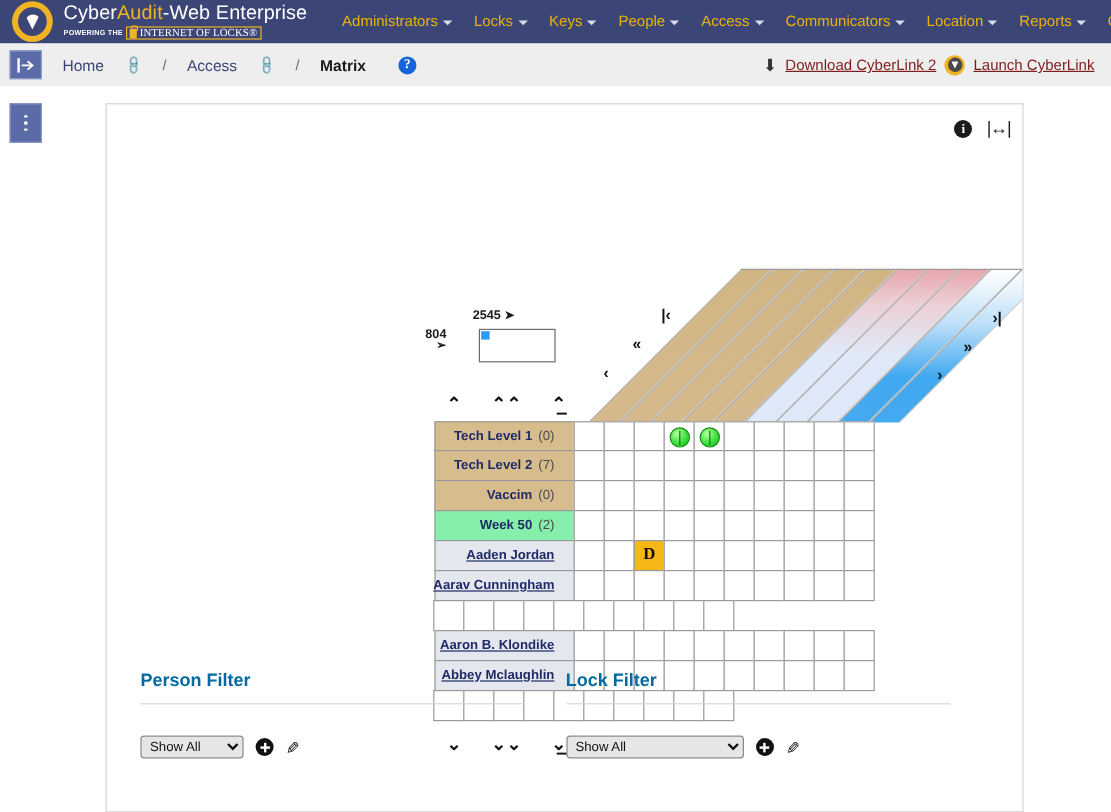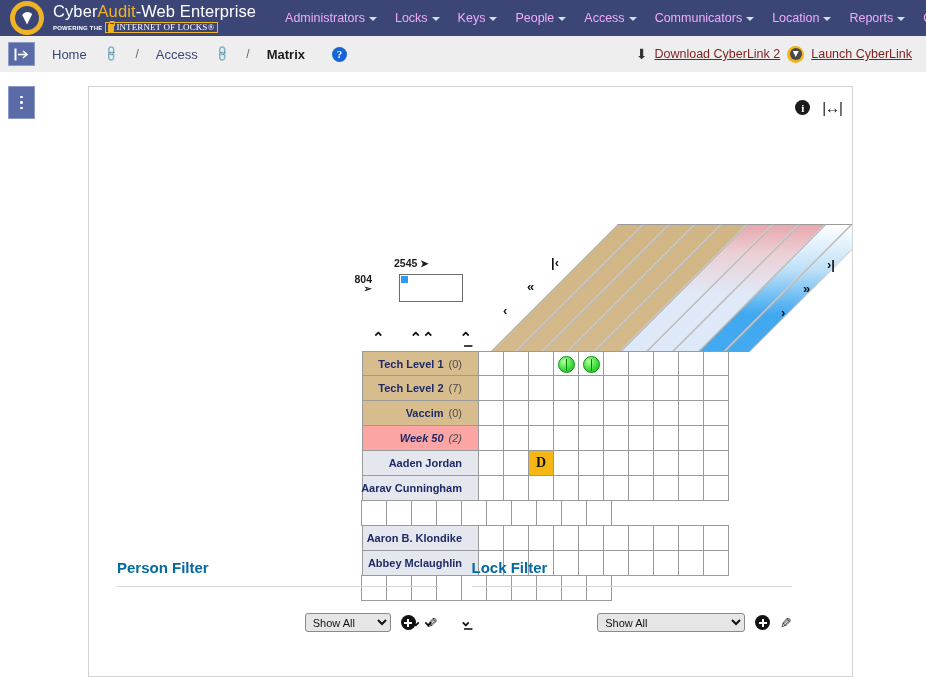--- a/index.html
+++ b/index.html
@@ -53,21 +53,21 @@
     width: 6px; height: 8px; background: #f0b323; border-radius: 1px;
     position: relative; flex: none;
   }
   .lock-glyph::before {
     content:""; position:absolute; left:1px; top:-3px;
     width:4px; height:4px; border:1px solid #f0b323;
     border-bottom:none; border-radius: 2px 2px 0 0;
   }
   .navitems { display: flex; align-items: center; margin-left: 20px; gap: 0px; }
   .navitem {
-    color: #f0abfc; font-size: 12.5px; padding: 6px 9px;
+    color: #eab308; font-size: 12.5px; padding: 6px 9px;
     white-space: nowrap; cursor: pointer;
   }
   .caret {
     display: inline-block; margin-left: 4px;
     border-left: 4px solid transparent; border-right: 4px solid transparent;
     border-top: 4.5px solid #d8dbe8; vertical-align: middle;
   }
 
   
   .crumbbar {
@@ -227,22 +227,22 @@
   .rowhead {
     width: 117px; height: 26px;
     border: 1px solid #9a9a9a;
     display: flex; align-items: center; justify-content: flex-end;
     padding-right: 16px;
     font-size: 11px; font-weight: bold; color: #1f2a66;
     white-space: nowrap; cursor: pointer;
   }
   .rowhead .cnt { font-weight: normal; color: #4b4b4b; margin-left: 5px; }
   .rowhead.g1 { background: #d7bd8e; }
-  .rowhead.g2 { background: #fca5a5; font-style: italic; }
-  .rowhead.g3 { background: #e5e7ef; }
+  .rowhead.g2 { background: #86efac; }
+  .rowhead.g3 { background: #e5e7ef; text-decoration: underline; }
   .cell {
     width: 26px; height: 26px;
     border: 1px solid #9a9a9a; margin-left: -1px;
     background: #ffffff; cursor: pointer;
     display: flex; align-items: center; justify-content: center;
   }
   .mrow + .mrow .cell, .mrow + .mrow .rowhead { margin-top: -1px; }
   .mrow + .mrow { margin-top: -1px; }
   .cell.deny {
     background: #f6b714;
@@ -263,21 +263,21 @@
   
   .filters {
     position: absolute; left: 0; top: 472px;
     width: 765px; display: flex; padding: 0 28px;
   }
   .filter-col { width: 50%; padding-right: 34px; }
   .filter-title {
     font-size: 15px; font-weight: bold; color: #0369a1; margin-bottom: 10px;
   }
   .filter-rule { height: 1px; background: #d6d6d6; margin-bottom: 26px; }
-  .filter-row { display: flex; align-items: center; gap: 10px; justify-content: flex-end; }
+  .filter-row { display: flex; align-items: center; gap: 10px; }
   select.filter-select {
     width: 86px; height: 19px; font-size: 11px;
     font-family: "Liberation Sans", sans-serif;
     border: 1px solid #8a8a8a; border-radius: 3px;
     background: #e6e6e6; color: #111; padding-left: 3px;
   }
   .filter-col.lock select.filter-select { width: 148px; }
   .plus-icon {
     width: 15px; height: 15px; border-radius: 50%; background: #111;
     position: relative; cursor: pointer; flex:none;

